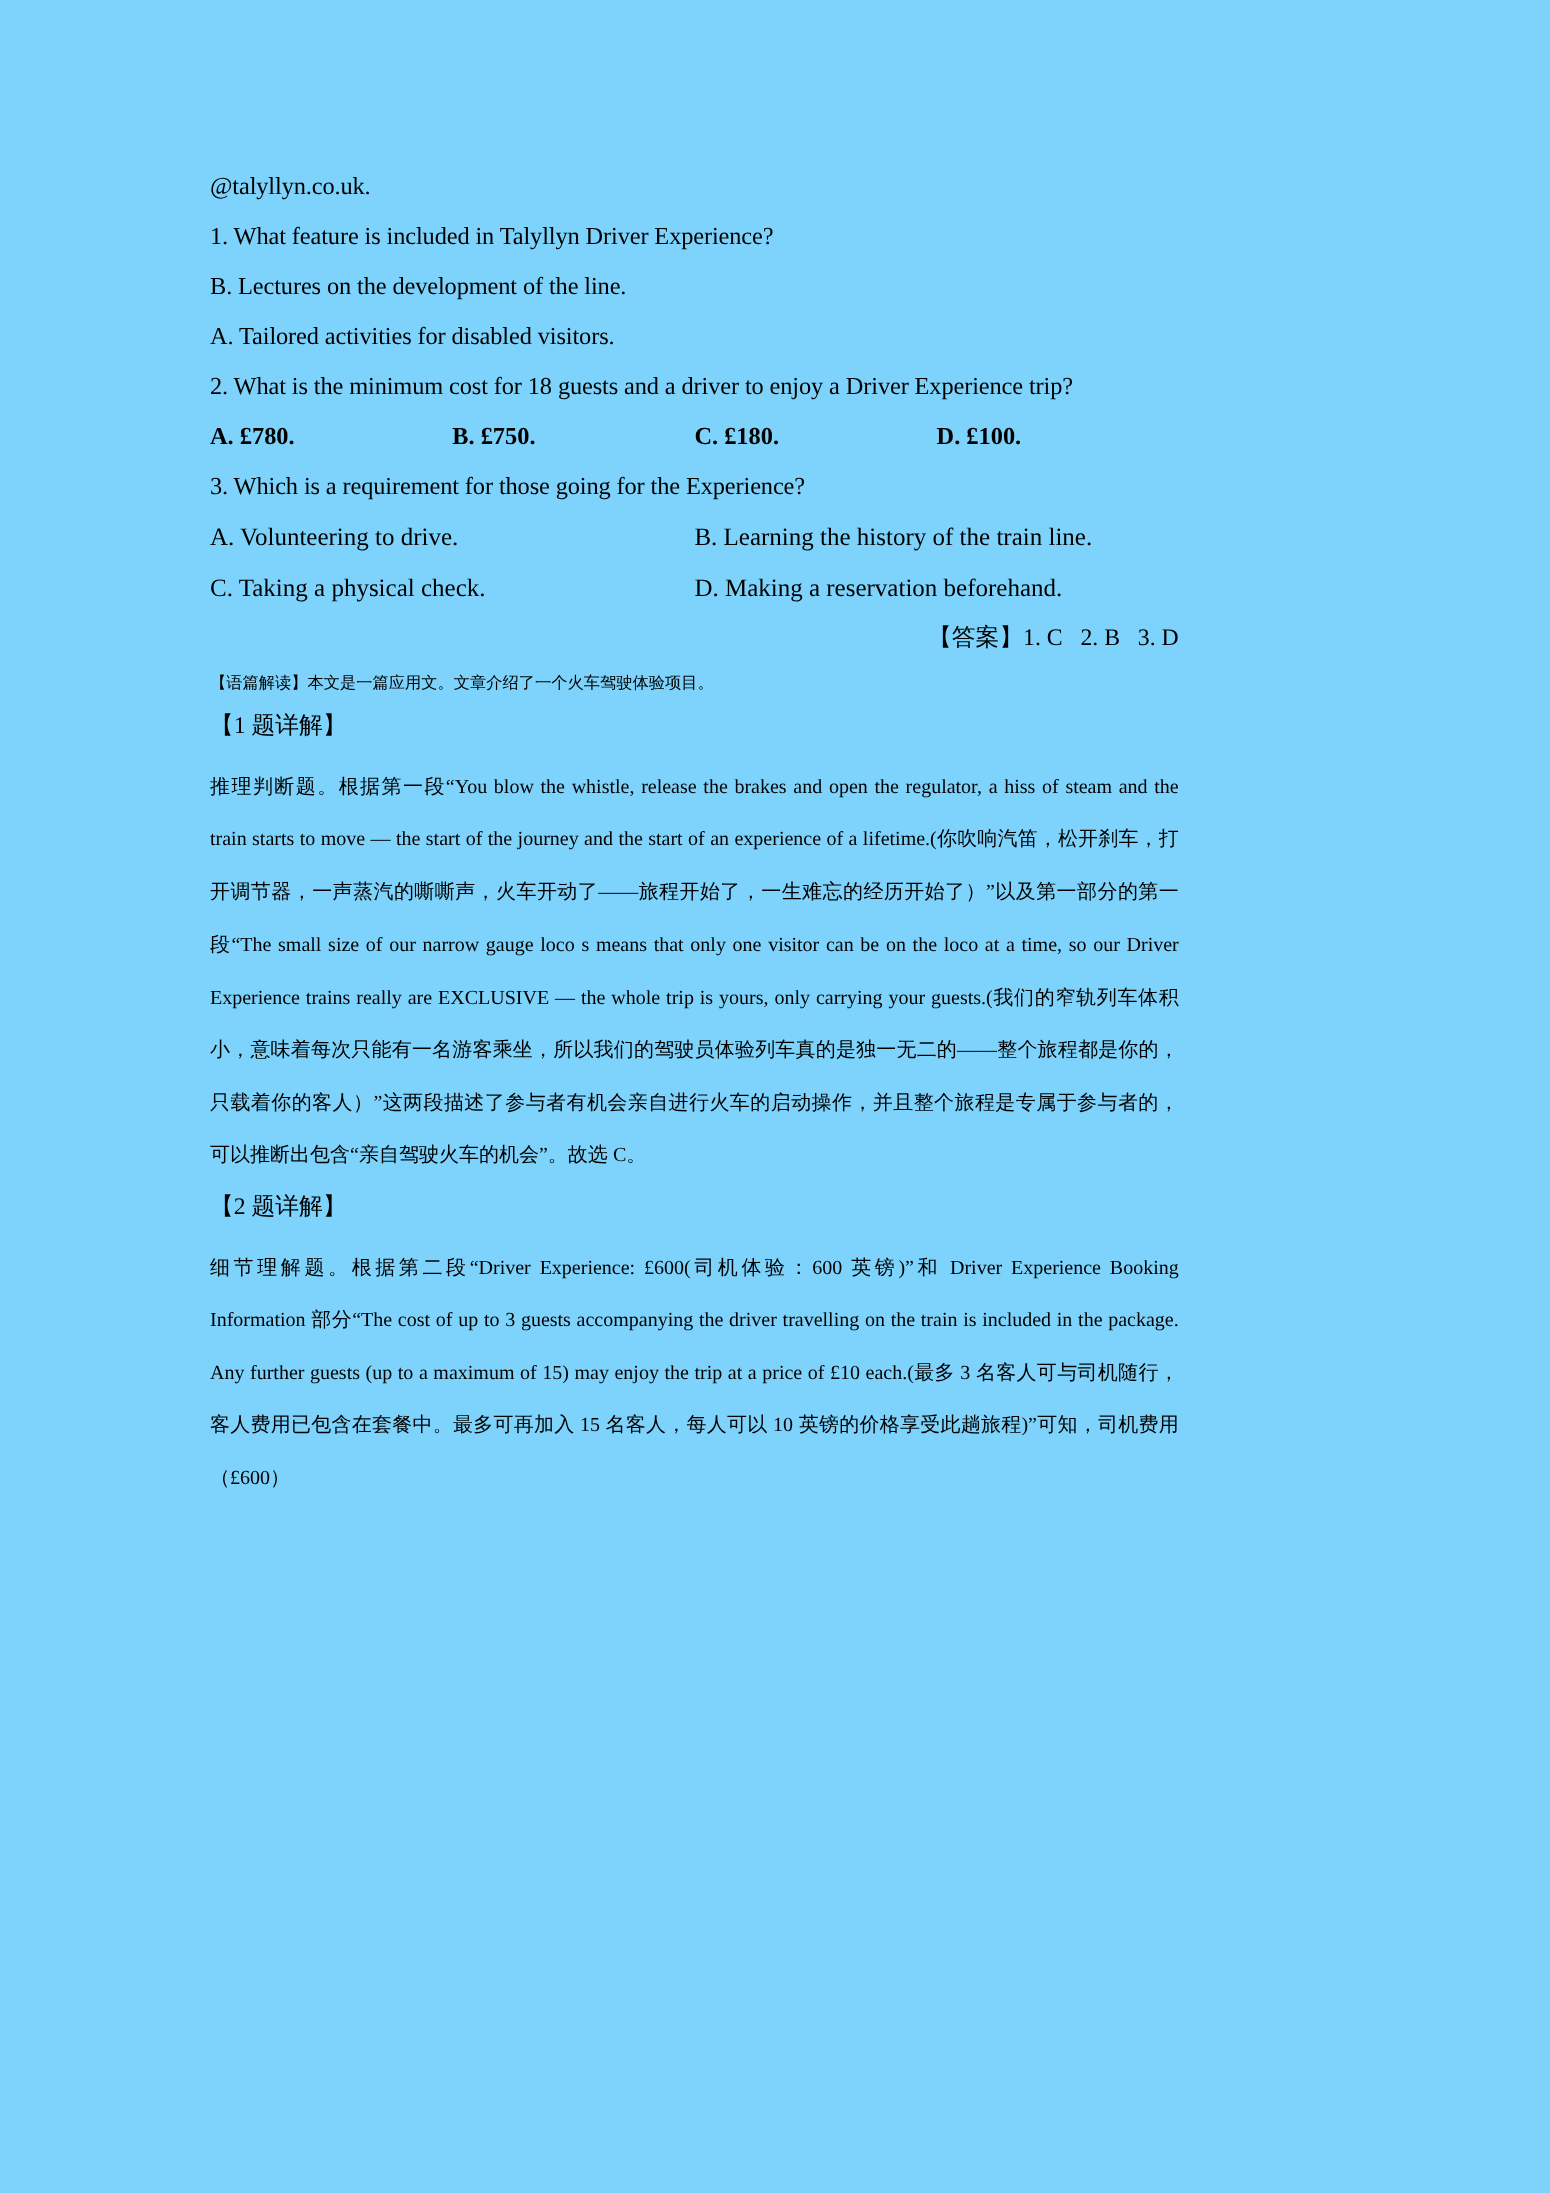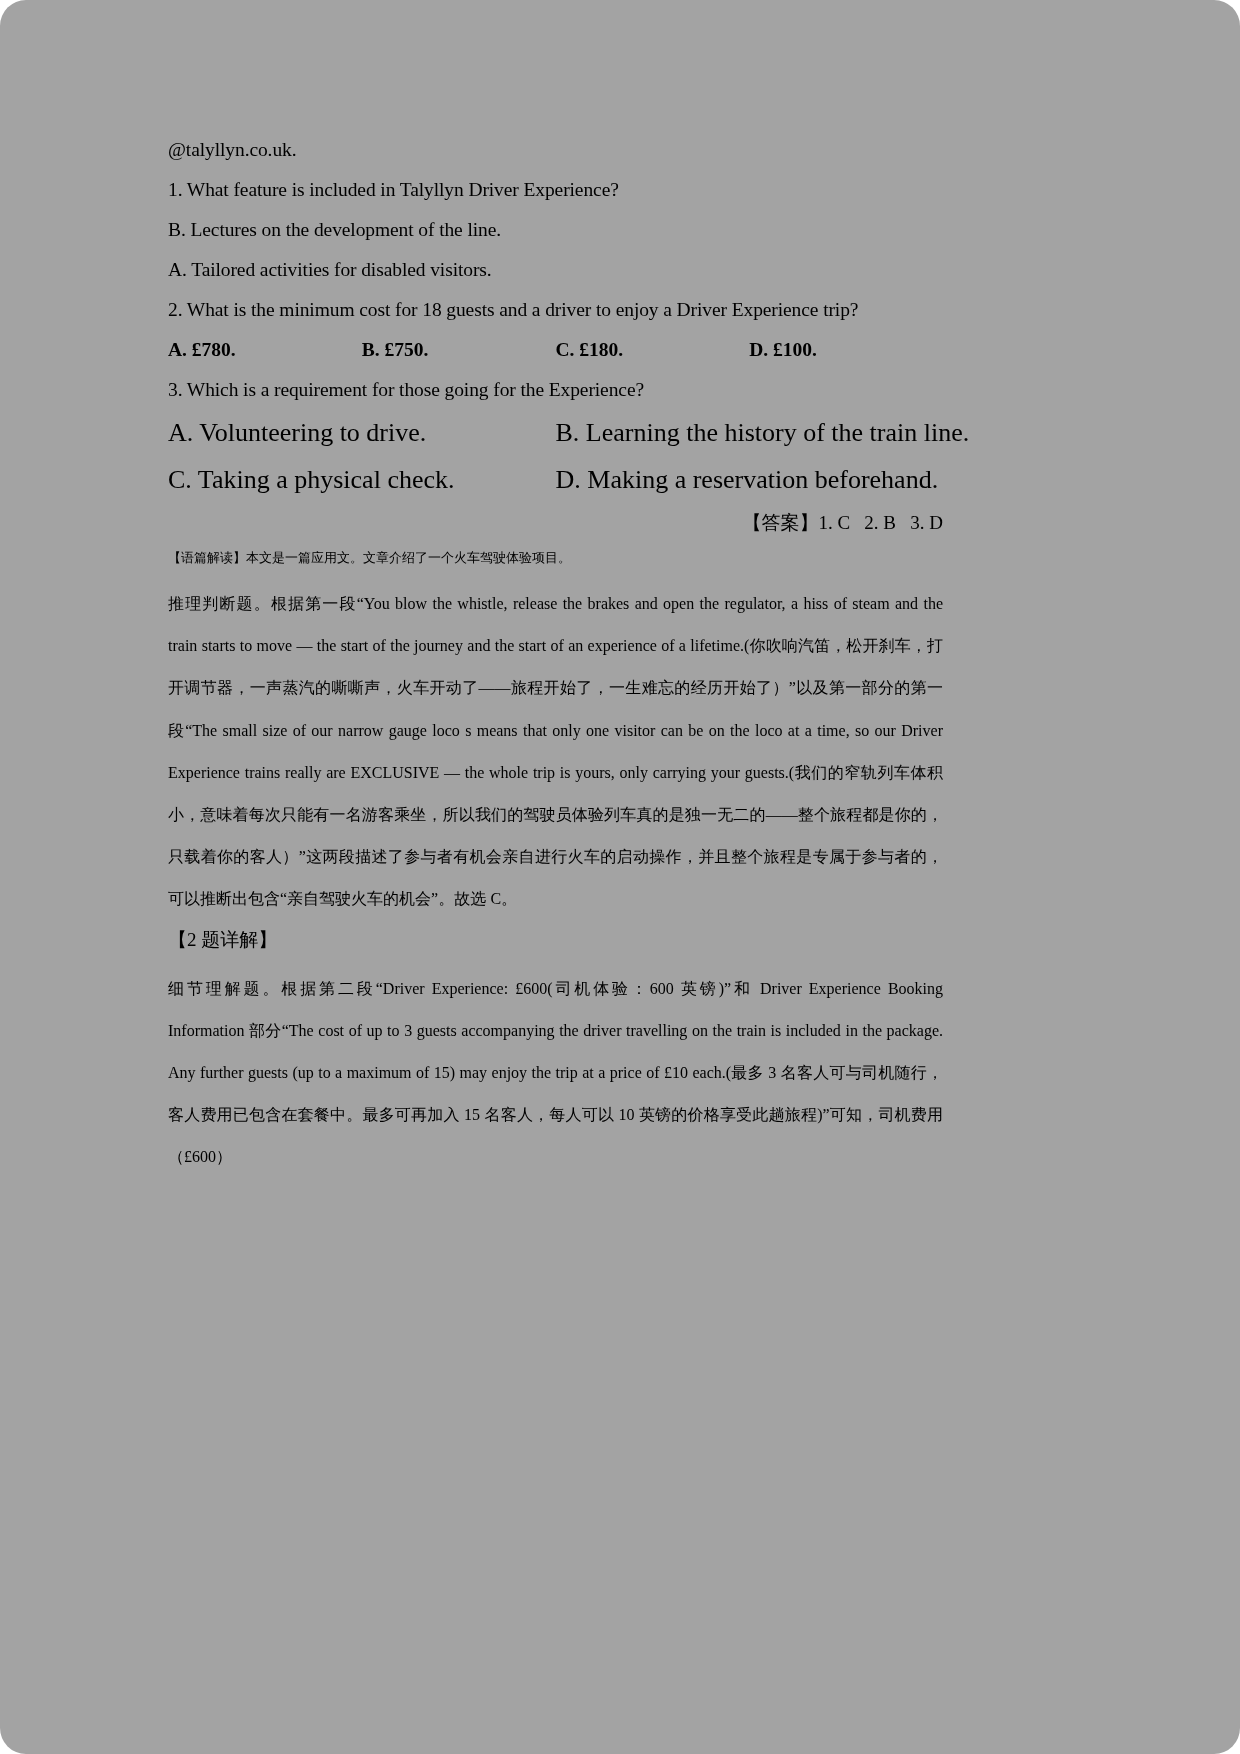--- a/index.html
+++ b/index.html
@@ -10,24 +10,23 @@
   }
   body {
     font-family: "Liberation Serif", "DejaVu Serif", serif;
     color: #000000;
   }
   .page {
     position: relative;
     width: 1240px;
     height: 1754px;
     margin: 0 auto;
-    background: #a3a3a3;
+    background: #7dd3fc;
     overflow: hidden;
     box-sizing: border-box;
-    border-radius: 26px;
   }
   .content {
     position: absolute;
     left: 168px;
     top: 140px;
     width: 775px;
   }
   
   .line {
     font-size: 19.5px;
@@ -47,21 +46,21 @@
     margin: 0 0 20.5px 0;
     font-weight: bold;
   }
   .opt-row-4 > span {
     width: 25%;
     white-space: nowrap;
   }
   
   .opt-row-2 {
     display: flex;
-    font-size: 26px;
+    font-size: 20px;
     line-height: 1.0;
     margin: 0 0 20.5px 0;
   }
   .opt-row-2 > span {
     width: 50%;
     white-space: nowrap;
   }
   
   .ans-line {
     font-size: 19px;
@@ -120,20 +119,21 @@
     </div>
     <div class="opt-row-2">
       <span>C. Taking a physical check.</span>
       <span>D. Making a reservation beforehand.</span>
     </div>
 
     <p class="ans-line">【答案】1. C&nbsp;&nbsp;&nbsp;2. B&nbsp;&nbsp;&nbsp;3. D</p>
 
     <p class="brief">【语篇解读】本文是一篇应用文。文章介绍了一个火车驾驶体验项目。</p>
 
+    <p class="section-head">【1 题详解】</p>
     <p class="para">推理判断题。根据第一段“You blow the whistle, release the brakes and open the regulator, a hiss of steam and the train starts to move — the start of the journey and the start of an experience of a lifetime.(你吹响汽笛，松开刹车，打开调节器，一声蒸汽的嘶嘶声，火车开动了——旅程开始了，一生难忘的经历开始了）”以及第一部分的第一段“The small size of our narrow gauge loco s means that only one visitor can be on the loco at a time, so our Driver Experience trains really are EXCLUSIVE — the whole trip is yours, only carrying your guests.(我们的窄轨列车体积小，意味着每次只能有一名游客乘坐，所以我们的驾驶员体验列车真的是独一无二的——整个旅程都是你的，只载着你的客人）”这两段描述了参与者有机会亲自进行火车的启动操作，并且整个旅程是专属于参与者的，可以推断出包含“亲自驾驶火车的机会”。故选 C。</p>
 
     <div class="spacer-sm"></div>
 
     <p class="section-head">【2 题详解】</p>
     <p class="para">细节理解题。根据第二段“Driver Experience: £600(司机体验：600 英镑)”和 Driver Experience Booking Information 部分“The cost of up to 3 guests accompanying the driver travelling on the train is included in the package. Any further guests (up to a maximum of 15) may enjoy the trip at a price of £10 each.(最多 3 名客人可与司机随行，客人费用已包含在套餐中。最多可再加入 15 名客人，每人可以 10 英镑的价格享受此趟旅程)”可知，司机费用（£600）</p>
 
   </div>
 </div>
 

